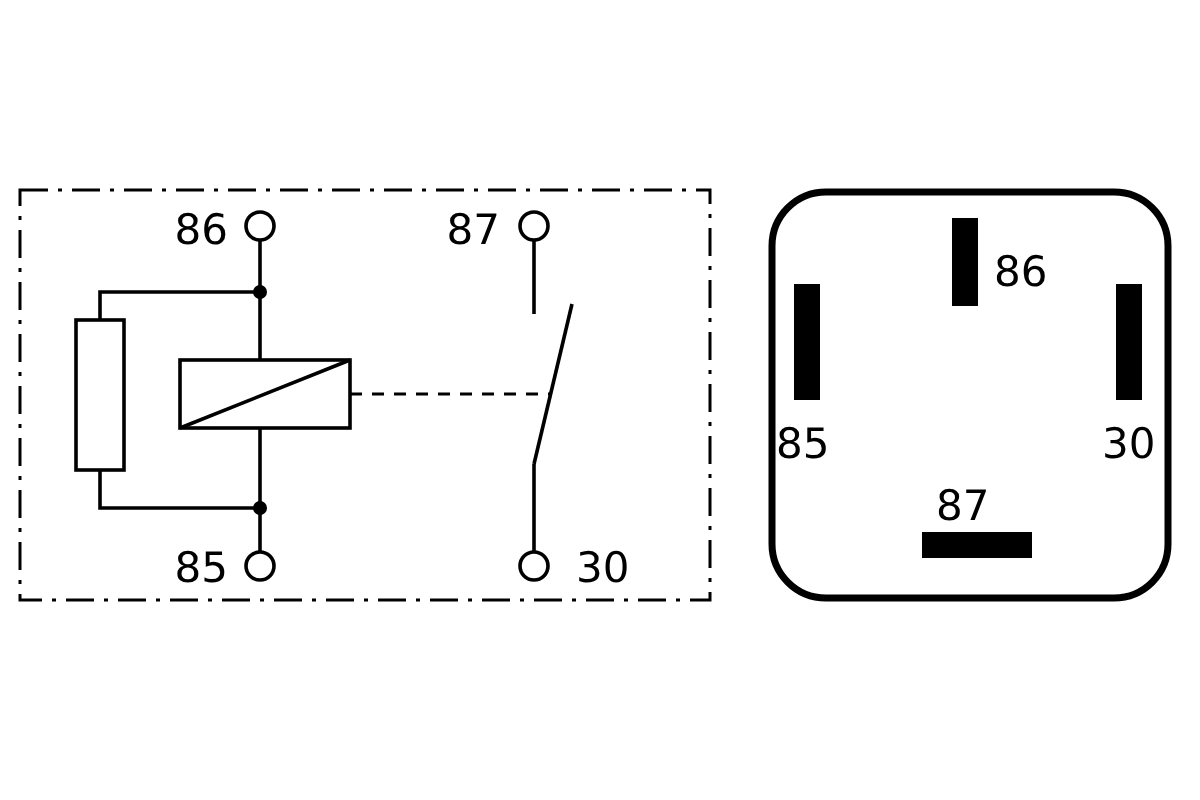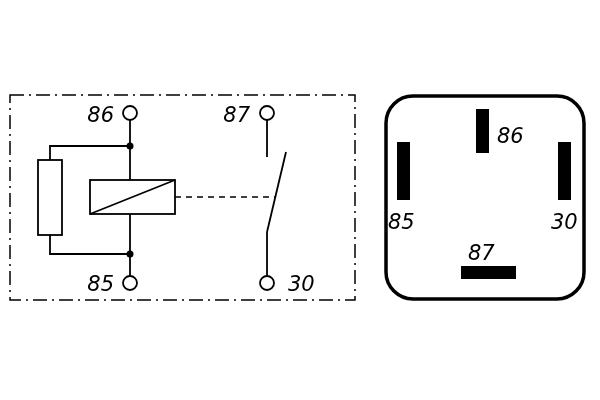--- a/index.html
+++ b/index.html
@@ -8,21 +8,20 @@
     background: #ffffff;
     width: 600px;
     height: 400px;
     overflow: hidden;
   }
   .canvas {
     position: relative;
     width: 600px;
     height: 372px;
     background: #ffffff;
-    font-style: italic;
   }
   svg { display: block; }
 
   .line {
     stroke: #000000;
     stroke-width: 1.8;
     fill: none;
     stroke-linecap: butt;
   }
   .dash-link {

